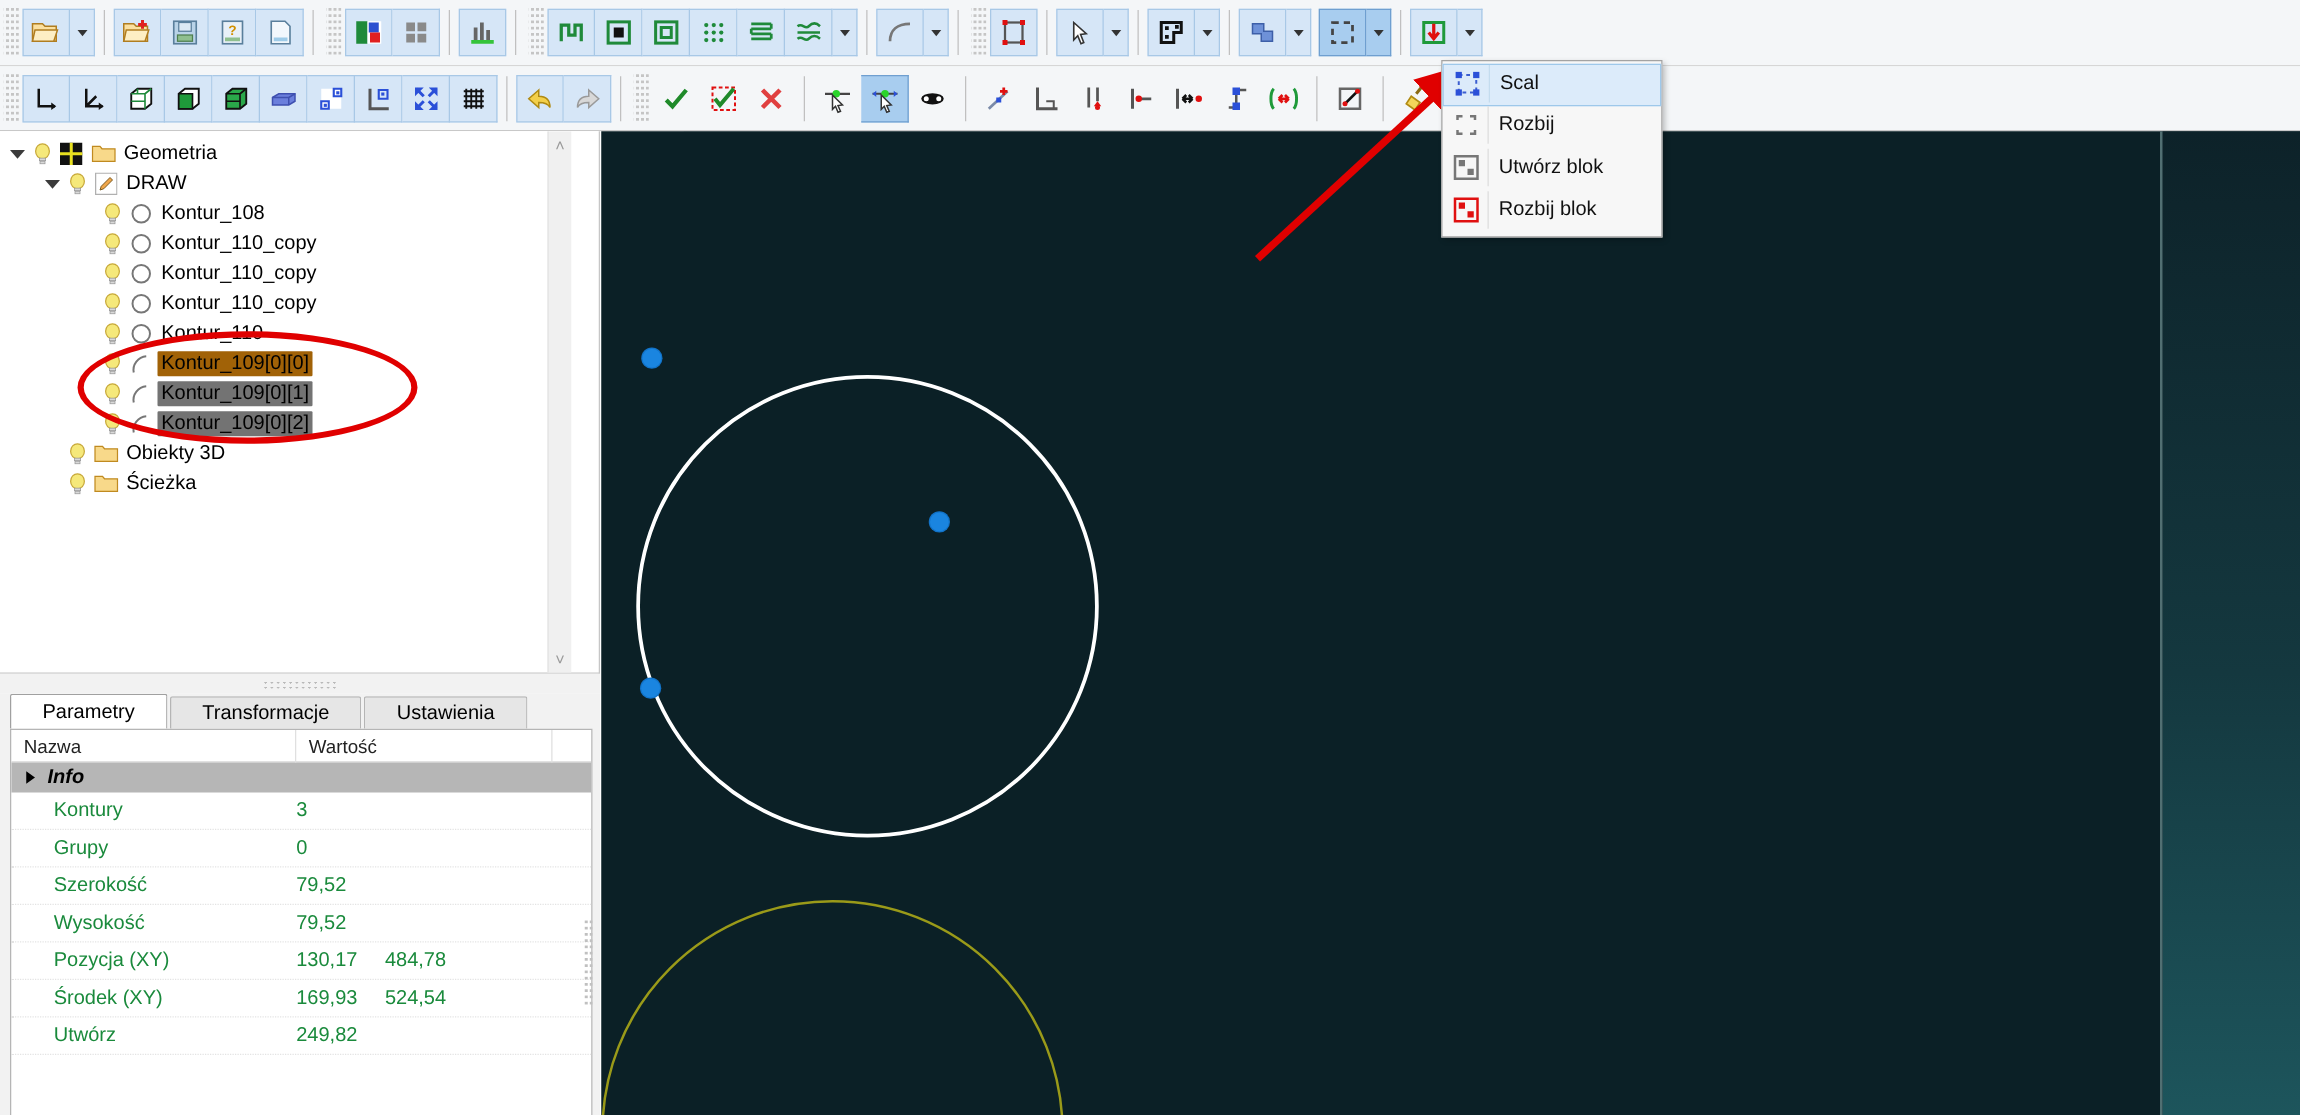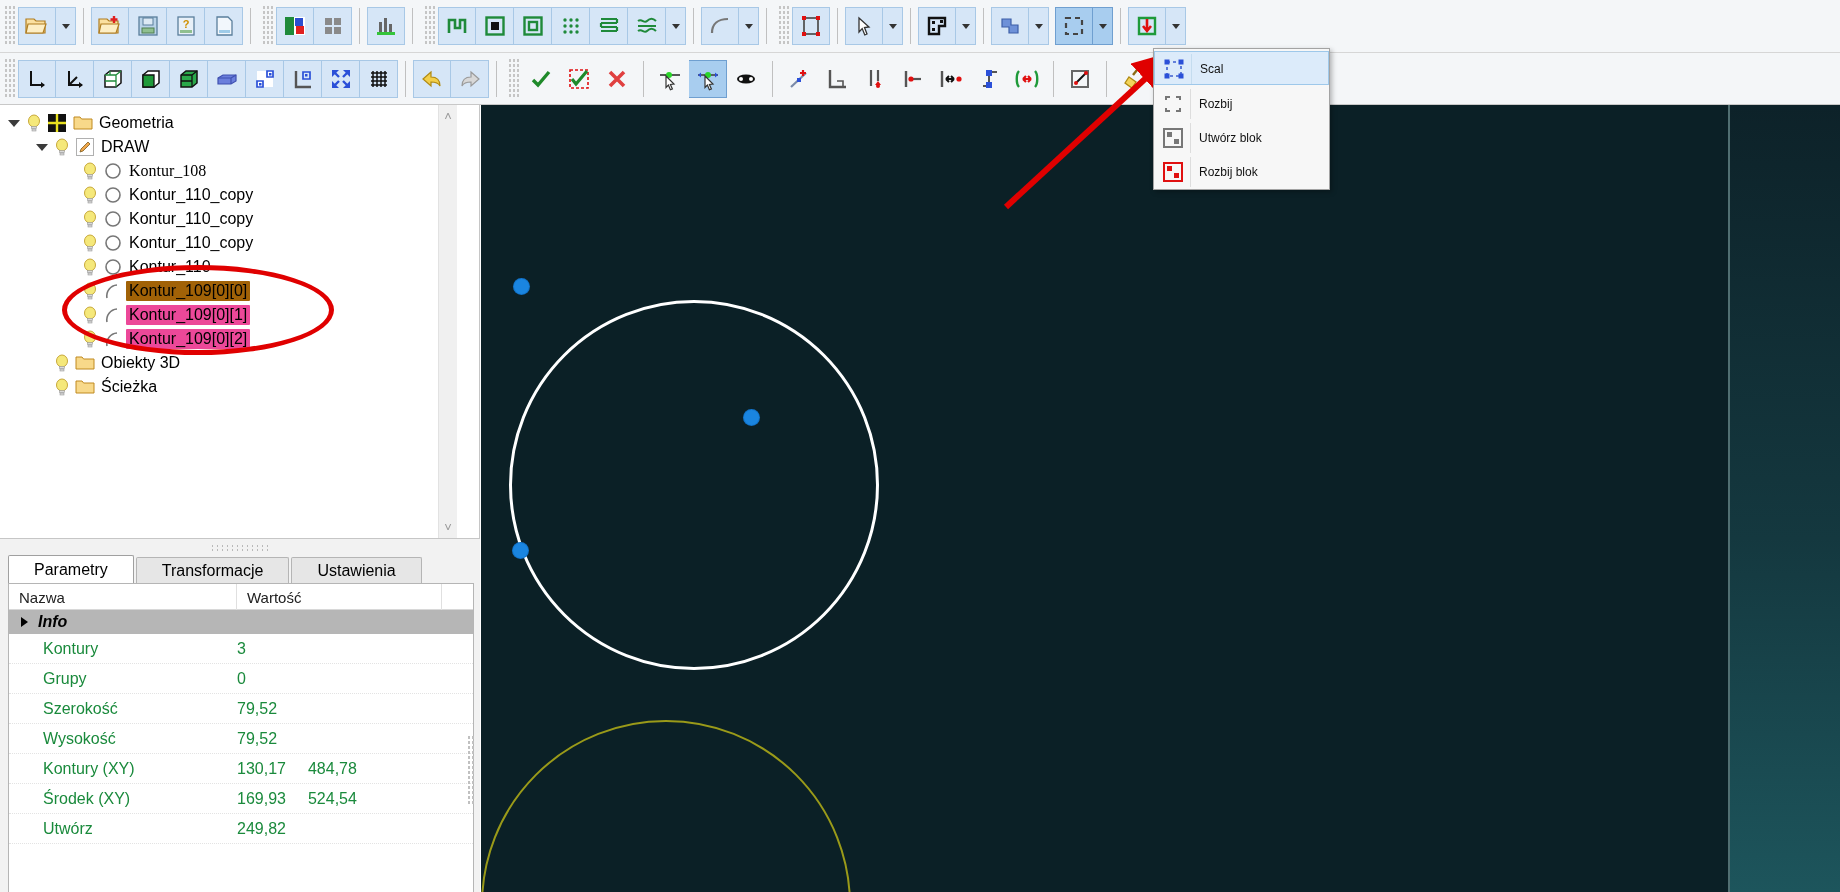--- a/index.html
+++ b/index.html
@@ -78,21 +78,21 @@
     width: 20px; display: flex; align-items: center; justify-content: center; flex: none;
   }
   .tnode .twist i {
     width: 0; height: 0; border-left: 6px solid transparent;
     border-right: 6px solid transparent; border-top: 7px solid #3b3b3b;
   }
   .bulb { width: 20px; flex: none; display:flex; align-items:center; justify-content:center; }
   .tico { width: 26px; flex: none; display:flex; align-items:center; justify-content:center; }
   .tlabel { padding: 1px 3px; border-radius: 1px; }
   .tlabel.sel-blue { background: #a16207; }
-  .tlabel.sel-gray { background: #ec4899; }
+  .tlabel.sel-gray { background: #737373; }
 
   
   #splitter-h {
     position: absolute; left: 0; top: 434px; width: 480px; height: 16px;
     background: #f2f2f2;
     display: flex; align-items: center; justify-content: center;
   }
   #splitter-h .dots {
     width: 60px; height: 7px;
     background-image: radial-gradient(#b9b9b9 1px, transparent 1px);
@@ -169,22 +169,22 @@
   }
 
   
   #dropdown-menu {
     position: absolute; left: 1153px; top: 48px; width: 177px;
     background: #f7f7f7; border: 1px solid #a3a3a3;
     box-shadow: 2px 2px 5px rgba(0,0,0,.28);
     padding: 2px 0; z-index: 40;
   }
   .mitem {
-    display: flex; align-items: flex-end; height: 34px;
-    font-size: 12px; color: #111; padding-left: 2px;
+    display: flex; align-items: flex-start; height: 34px;
+    font-size: 16px; color: #111; padding-left: 2px;
   }
   .mitem.hover { background: #dcebfa; border: 1px solid #9ec8ea; height: 34px; }
   .micon {
     width: 34px; height: 30px; flex: none;
     display: flex; align-items: center; justify-content: center;
   }
   .mtext { padding-left: 8px; border-left: 1px solid #dddddd; height: 30px; display: flex; align-items: center; width: 100%; }
   .mitem.hover .mtext { border-left-color: #c4dcef; }
 
   
@@ -678,21 +678,21 @@
               </svg>
             </span>
             <span class="tico">
               <svg width="18" height="18" viewBox="0 0 18 18">
                 <rect x="0.5" y="0.5" width="17" height="17" fill="#fff" stroke="#b0b0b0"></rect>
                 <path d="M4 14l1-3 7-7 2 2-7 7z" fill="#f0a64a" stroke="#7a5a20" stroke-width="0.8"></path>
               </svg>
             </span>
             <span class="tlabel">DRAW</span>
           </div>
-          <div class="tnode" style="padding-left: 56px; font-family: Liberation Serif, serif;">
+          <div class="tnode" style="padding-left: 56px;">
             <span class="twist"></span>
             <span class="bulb">
               <svg width="16" height="20" viewBox="0 0 16 20">
                 <ellipse cx="8" cy="8" rx="5.5" ry="6" fill="#f5e87a" stroke="#c8a93a" stroke-width="1"></ellipse>
                 <rect x="5.5" y="13.5" width="5" height="2" fill="#d9d9d9" stroke="#999" stroke-width="0.6"></rect>
                 <rect x="6" y="16" width="4" height="2" fill="#d9d9d9" stroke="#999" stroke-width="0.6"></rect>
               </svg>
             </span>
             <span class="tico">
               <svg width="18" height="18" viewBox="0 0 18 18">
@@ -886,21 +886,21 @@
             </div>
             <div class="prow">
               <div class="pname">Szerokość</div>
               <div class="pval"><span>79,52</span></div>
             </div>
             <div class="prow">
               <div class="pname">Wysokość</div>
               <div class="pval"><span>79,52</span></div>
             </div>
             <div class="prow">
-              <div class="pname">Kontury (XY)</div>
+              <div class="pname">Pozycja (XY)</div>
               <div class="pval"><span>130,17</span><span class="v2">484,78</span></div>
             </div>
             <div class="prow">
               <div class="pname">Środek (XY)</div>
               <div class="pval"><span>169,93</span><span class="v2">524,54</span></div>
             </div>
             <div class="prow">
               <div class="pname">Utwórz</div>
               <div class="pval"><span>249,82</span></div>
             </div>

